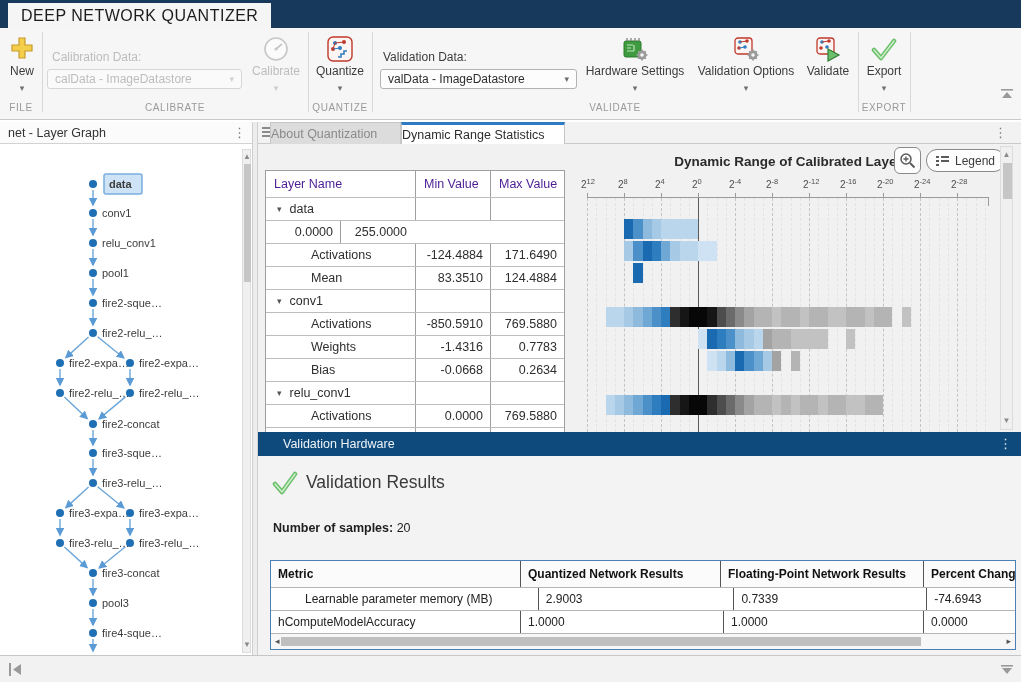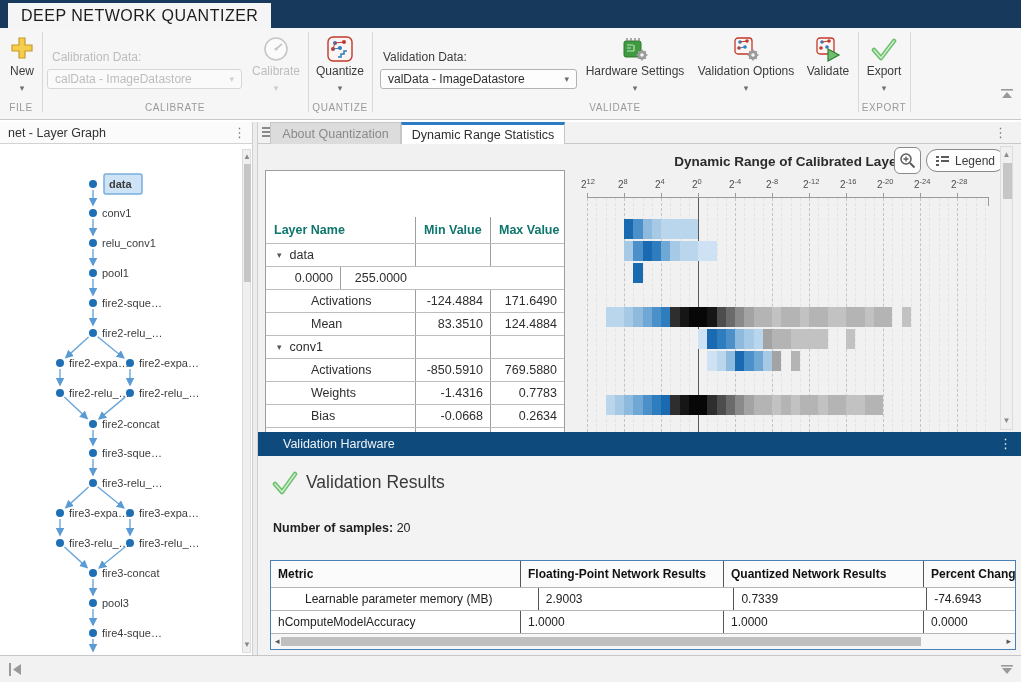--- a/index.html
+++ b/index.html
@@ -32,36 +32,36 @@
   .lp-header{left:0;top:122px;width:252px;height:22px;background:#fbfbfb;border-bottom:1px solid #d2d2d2;
              box-sizing:border-box;display:flex;align-items:center;font-size:12.5px;color:#333;padding-left:8px;}
   .graph-panel{left:0;top:145px;width:252px;height:510px;background:#ffffff;overflow:hidden;}
   .vdots{color:#7c7c7c;font-size:13px;line-height:13px;cursor:pointer;}
 
   
   .splitter{left:252px;top:122px;width:6px;height:533px;background:#ededee;border-left:1px solid #cfcfcf;border-right:1px solid #cfcfcf;box-sizing:border-box;}
 
   
   .doc-tabbar{left:258px;top:122px;width:763px;height:22px;background:#f2f2f3;border-bottom:1px solid #c9c9c9;box-sizing:border-box;}
-  .doc-tab{position:absolute;top:0;height:22px;display:flex;align-items:center;justify-content:center;
+  .doc-tab{position:absolute;top:0;height:22px;display:flex;align-items:center;
            font-size:12.5px;box-sizing:border-box;}
   .doc-tab.inactive{background:#dcdcdc;color:#8a8a8a;border:1px solid #c6c6c6;border-bottom:none;}
   .doc-tab.active{background:#ffffff;color:#2e2e2e;border-left:1px solid #c6c6c6;border-right:1px solid #c6c6c6;
                   border-top:3px solid #2d7bc4;}
   .tab-ovf{position:absolute;left:4px;top:5px;width:11px;height:12px;}
   .tab-ovf div{height:2px;background:#8a8a8a;margin-bottom:2px;}
 
   
   .stats-panel{left:258px;top:144px;width:763px;height:288px;background:#f1f1f2;overflow:hidden;}
   .stats-table{position:absolute;left:7px;top:26px;width:298px;background:#fff;border:1px solid #9e9e9e;box-sizing:content-box;}
   .st-row{position:relative;display:flex;border-bottom:1px solid #bdbdbd;background:#fff;}
   .st-row:last-child{border-bottom:none;}
   .st-cell{box-sizing:border-box;border-right:1px solid #9e9e9e;font-size:12.5px;display:flex;align-items:center;}
   .st-cell:last-child{border-right:none;}
-  .st-head .st-cell{font-weight:bold;color:#0f766e;margin-top:46px;}
+  .st-head .st-cell{font-weight:normal;color:#4c1d95;}
   .st-num{justify-content:flex-end;padding-right:7px;font-size:12.5px;color:#2e2e2e;}
   .st-caret{color:#555;font-size:9px;margin:0 8px 0 11px;}
   .st-name-group{color:#2e2e2e;}
   .st-name-item{padding-left:45px;color:#2e2e2e;}
 
   
   .chart-title{font-weight:bold;font-size:13.5px;color:#2b2b2b;white-space:nowrap;}
   .tool-btn{border:1.5px solid #8a8a8a;border-radius:6px;background:#fdfdfd;box-sizing:border-box;
             display:flex;align-items:center;justify-content:center;cursor:pointer;}
   .legend-btn{border:1.5px solid #8a8a8a;border-radius:11px;background:#fdfdfd;box-sizing:border-box;
@@ -629,22 +629,22 @@
     </svg>
     <div class="vr-heading">Validation Results</div>
     <div class="samples">
       <b>Number of samples:</b>
       <span> </span>
       <span>20</span>
     </div>
     <div id="vtable" class="vtable">
         <div class="vt-row vt-head">
           <div class="vt-cell" style="width: 250px; height: 26px;">Metric</div>
+          <div class="vt-cell" style="width: 200px; height: 26px;">Quantized Network Results</div>
           <div class="vt-cell" style="width: 203px; height: 26px;">Floating-Point Network Results</div>
-          <div class="vt-cell" style="width: 200px; height: 26px;">Quantized Network Results</div>
           <div class="vt-cell" style="width: 91px; height: 26px;">Percent Change</div>
         </div>
         <div class="vt-row">
           <div class="vt-cell" style="width: 250px; height: 22px; margin-left: 27px;">Learnable parameter memory (MB)</div>
           <div class="vt-cell" style="width: 203px; height: 22px;">2.9003</div>
           <div class="vt-cell" style="width: 200px; height: 22px;">0.7339</div>
           <div class="vt-cell" style="width: 91px; height: 22px;">-74.6943</div>
         </div>
         <div class="vt-row">
           <div class="vt-cell" style="width: 250px; height: 22px;">hComputeModelAccuracy</div>

